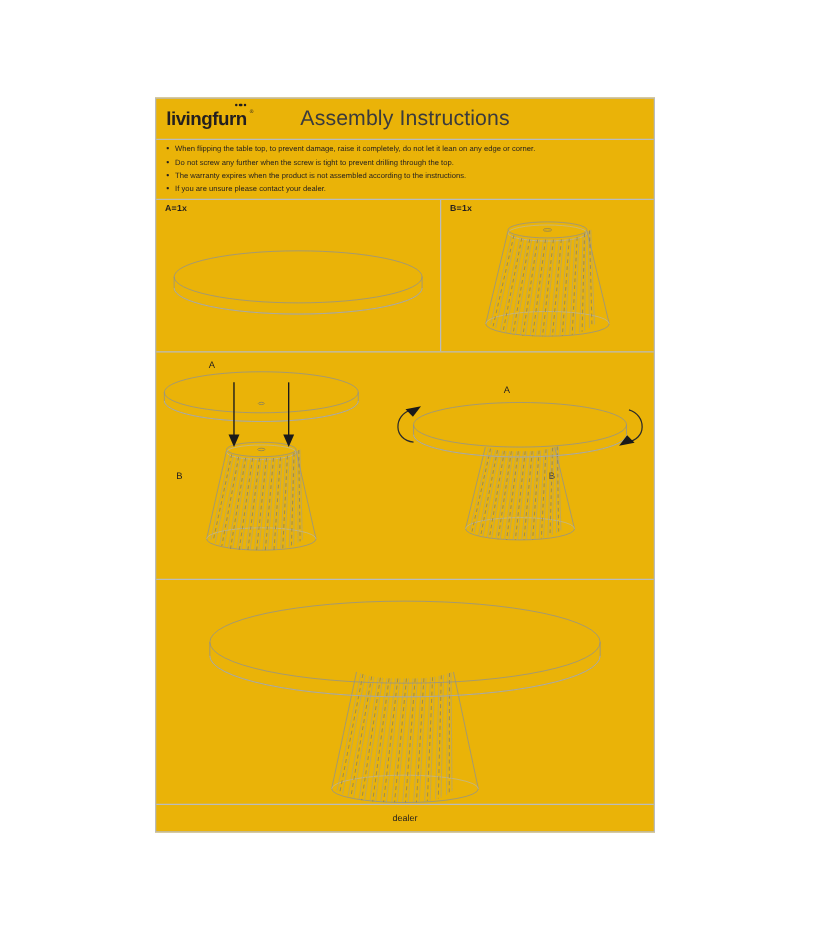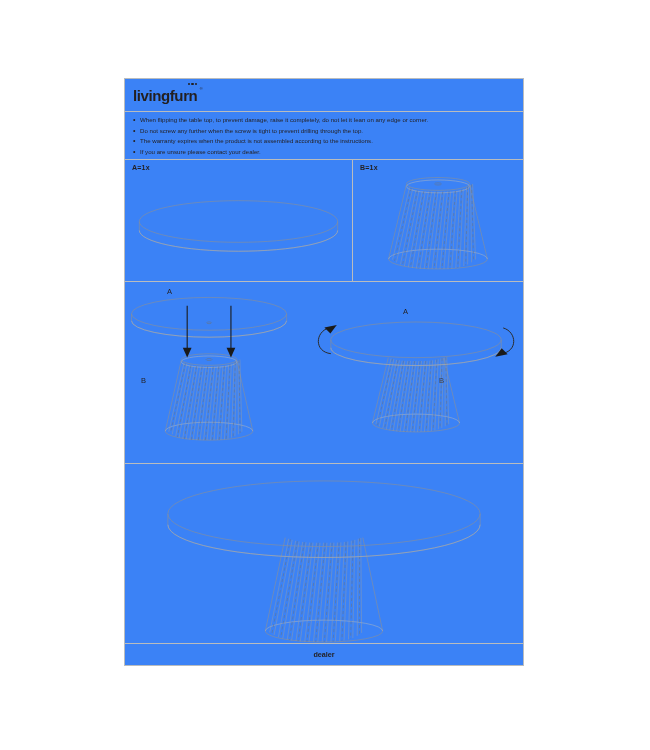--- a/index.html
+++ b/index.html
@@ -18,21 +18,21 @@
 
   
   .sheet {
     position: absolute;
     left: 124px;
     top: 78px;
     width: 400px;
     height: 588px;
     border: 1px solid #b9bcbe;
     box-sizing: border-box;
-    background: #3b82f6;
+    background: #eab308;
   }
 
   
   .header {
     height: 32px;
     display: flex;
     align-items: center;
     position: relative;
     padding: 0 8px;
     box-sizing: border-box;
@@ -154,21 +154,21 @@
     height: 22px;
     border-top: 1px solid #b9bcbe;
     display: flex;
     align-items: center;
     justify-content: center;
     font-size: 7.2px;
     color: #231f20;
     box-sizing: border-box;
     padding: 0 6px;
   }
-  .footer .strong { font-weight: 700; }
+  .footer .strong { font-weight: 400; }
 
   svg { overflow: visible; }
   .ln   { fill: none; stroke: #8c9094; stroke-width: 0.6; }
   .ln-l { fill: none; stroke: #b4b8bb; stroke-width: 0.5; }
   .slat { fill: none; stroke: #9a9ea2; stroke-width: 0.45; }
   .slat-d { fill: none; stroke: #6e7276; stroke-width: 0.5; }
   .arw  { fill: #1a1a1a; stroke: none; }
   .arwl { fill: none; stroke: #1a1a1a; stroke-width: 1.1; }
   .arwc { fill: none; stroke: #2a2a2a; stroke-width: 1; }
 </style>
@@ -180,20 +180,21 @@
   <div class="header">
     <div class="logo">
       <span>livingfurn</span>
       <span class="dots">
           <i></i>
           <i></i>
           <i></i>
         </span>
       <span class="reg">®</span>
     </div>
+    <div class="title">Assembly Instructions</div>
   </div>
 
   <div class="notes">
     <div class="note">
       <span class="bullet">•</span>
       <span class="txt">When flipping the table top, to prevent damage, raise it completely, do not let it lean on any edge or corner.</span>
     </div>
     <div class="note">
       <span class="bullet">•</span>
       <span class="txt">Do not screw any further when the screw is tight to prevent drilling through the top.</span>

